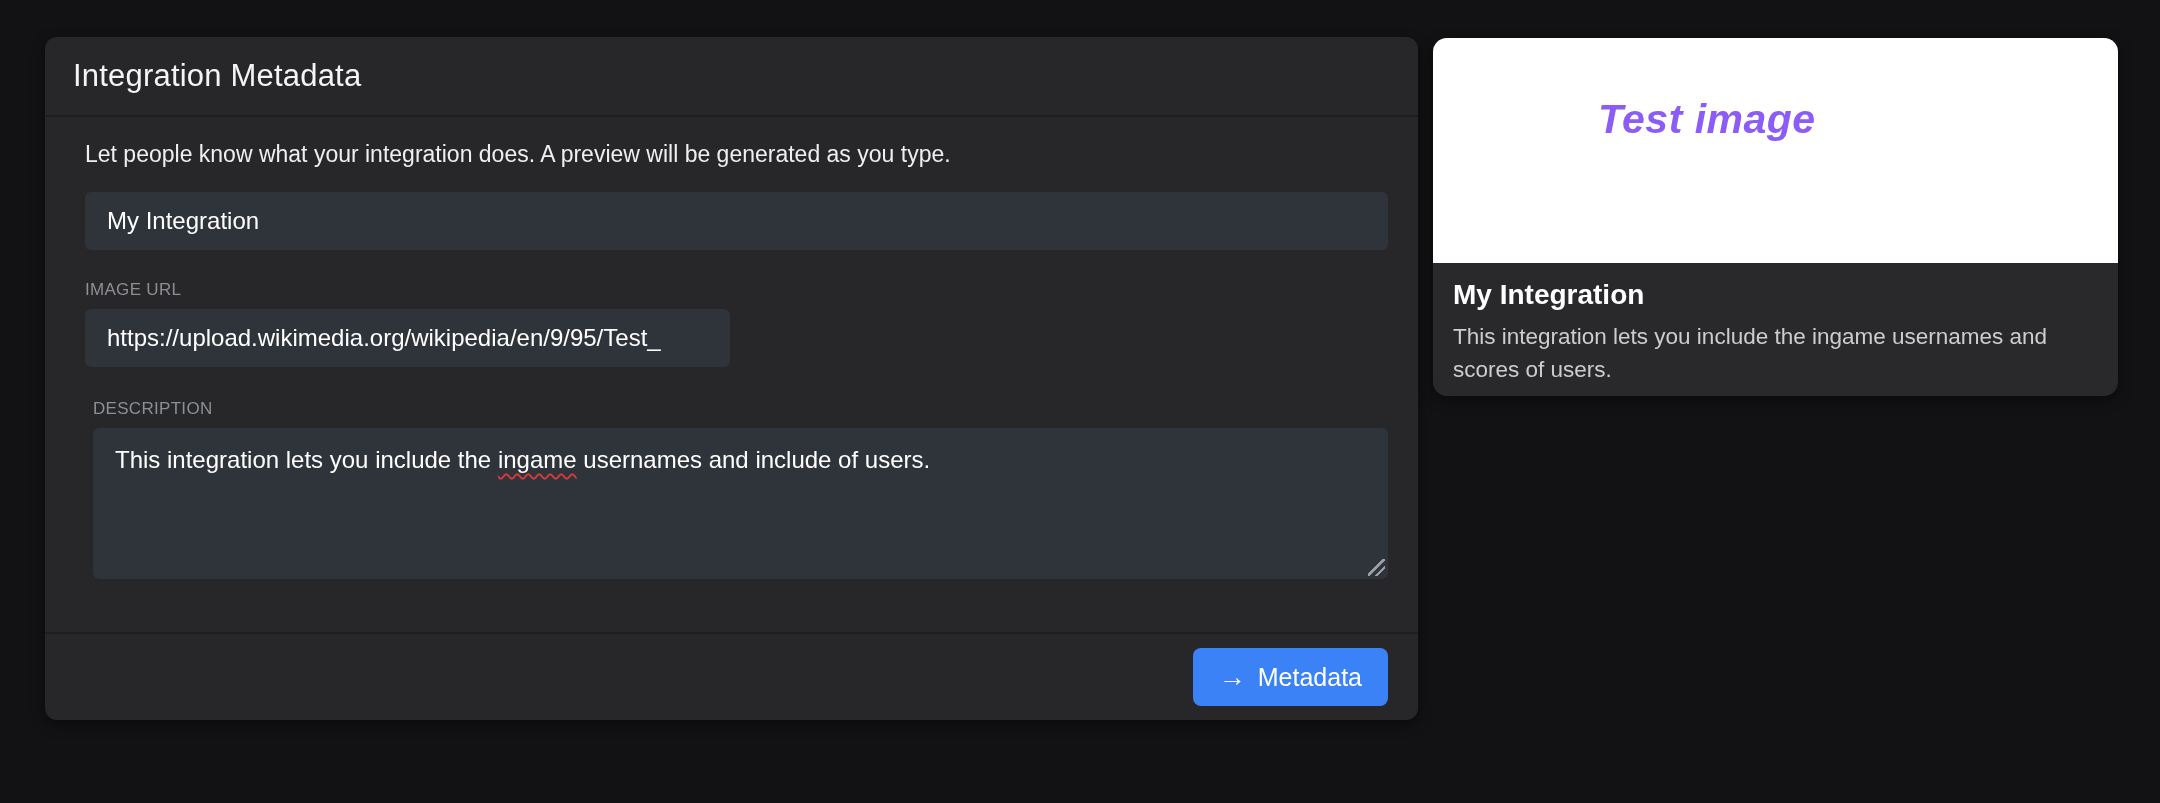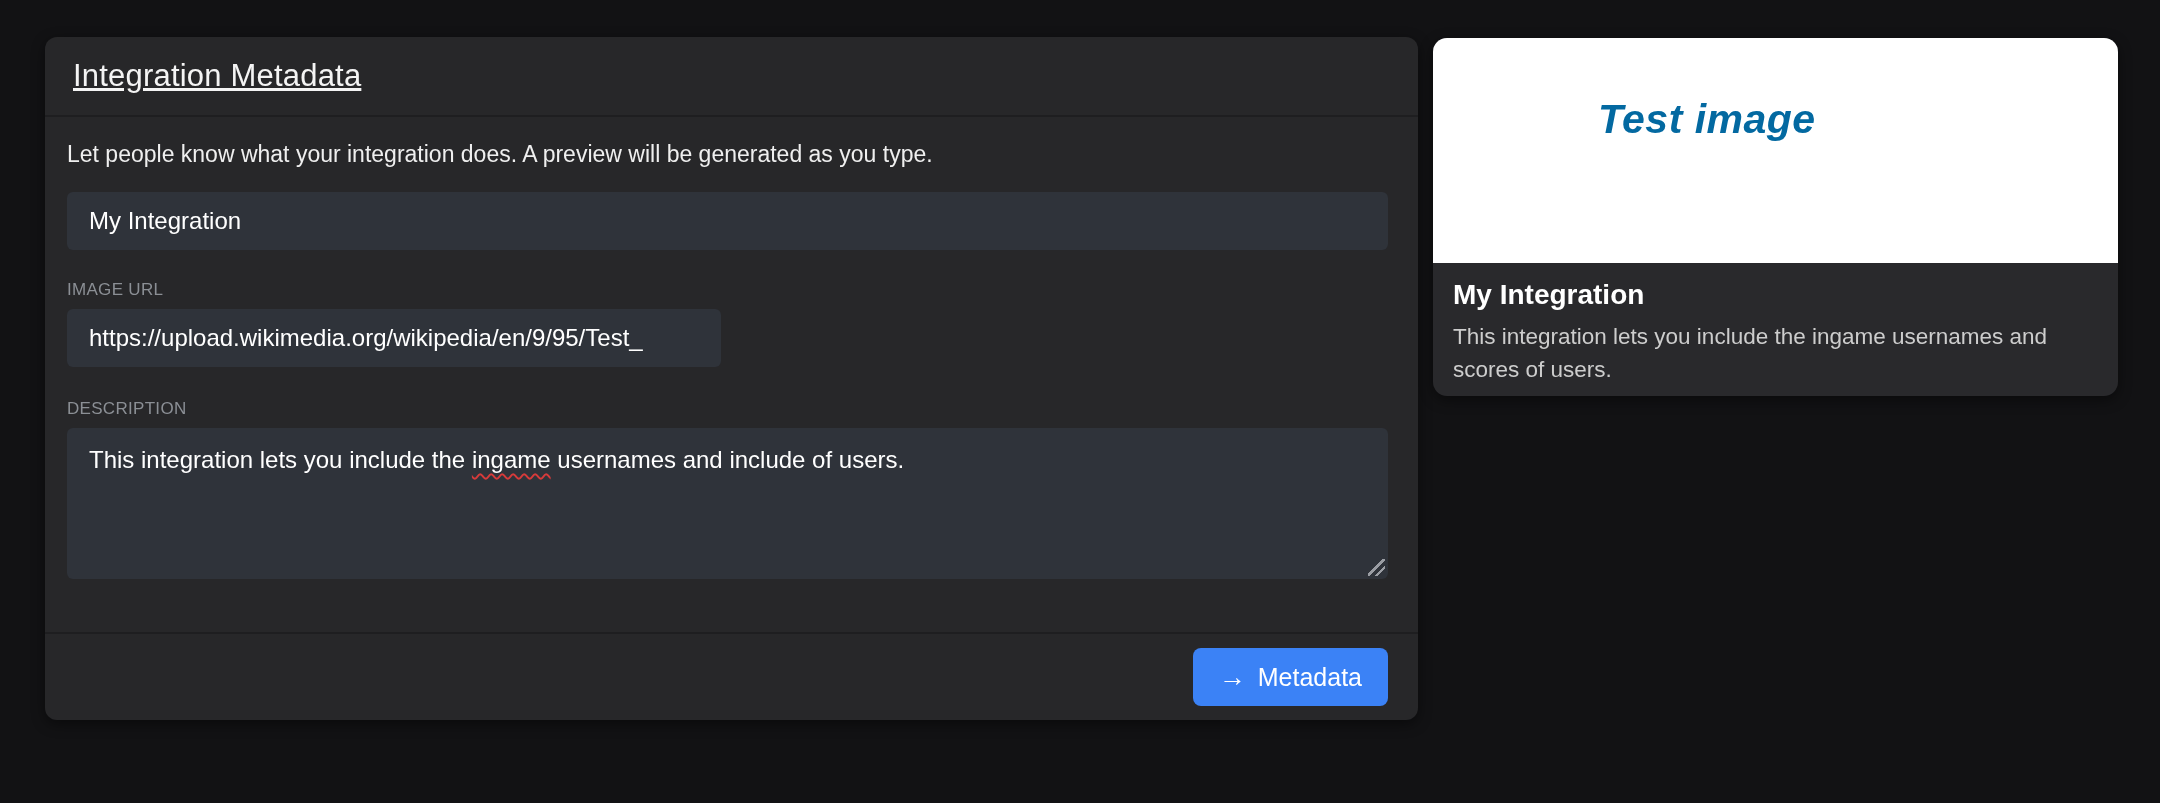--- a/index.html
+++ b/index.html
@@ -19,43 +19,43 @@
     border-radius: 12px;
     box-shadow: 0 4px 14px rgba(0,0,0,0.45);
     display: flex; flex-direction: column;
   }
   .panel-header {
     height: 80px; flex: 0 0 80px;
     display: flex; align-items: center;
     padding: 0 28px;
     border-bottom: 2px solid #1e1e20;
   }
-  .panel-title { font-size: 31px; color: #f4f4f4; font-weight: 400; letter-spacing: 0.2px; text-decoration: underline; }
+  .panel-title { font-size: 31px; color: #f4f4f4; font-weight: 400; letter-spacing: 0.2px; }
 
-  .panel-body { padding: 24px 30px 0 22px; flex: 1 1 auto; }
+  .panel-body { padding: 24px 30px 0 40px; flex: 1 1 auto; }
   .subtitle { font-size: 23px; color: #efefef; margin-bottom: 24px; }
 
   .field-label {
     font-size: 17px; color: #8b8f95;
     margin-bottom: 9px; letter-spacing: 0.3px;
   }
   .text-input {
     width: 100%; height: 58px;
     background: #2f333a; border: none; outline: none;
     border-radius: 6px;
     color: #ffffff; font-size: 24px;
     font-family: "Liberation Sans", sans-serif;
     padding: 0 22px;
     white-space: nowrap; overflow: hidden; text-overflow: clip;
   }
   .row-2col {
     display: grid; grid-template-columns: 1fr 1fr;
     column-gap: 14px; margin-top: 30px;
   }
-  .desc-group { margin-top: 32px; }
+  .desc-group { margin-top: 32px; margin-left: 8px; }
   .textarea {
     position: relative;
     width: 100%; height: 151px;
     background: #2f333a; border-radius: 6px;
     color: #ffffff; font-size: 24px;
     padding: 18px 22px;
     cursor: text;
   }
   .misspelled {
     text-decoration: underline wavy #d83a3a;
@@ -96,21 +96,21 @@
     width: 685px; height: 358px;
     border-radius: 14px; overflow: hidden;
     background: #29292c;
     box-shadow: 0 4px 14px rgba(0,0,0,0.45);
   }
   .preview-image {
     height: 225px; background: #ffffff; position: relative;
   }
   .preview-image-text {
     position: absolute; left: 165px; top: 58px;
-    color: #0369a1;
+    color: #8b5cf6;
     font-size: 41px; font-weight: 700; font-style: italic;
     letter-spacing: 0.5px;
   }
   .preview-info { padding: 16px 22px 0 20px; }
   .preview-title {
     color: #ffffff; font-size: 28px; font-weight: 700;
     margin-bottom: 9px;
   }
   .preview-desc {
     color: #cdcdcd; font-size: 22.5px; line-height: 33px;

